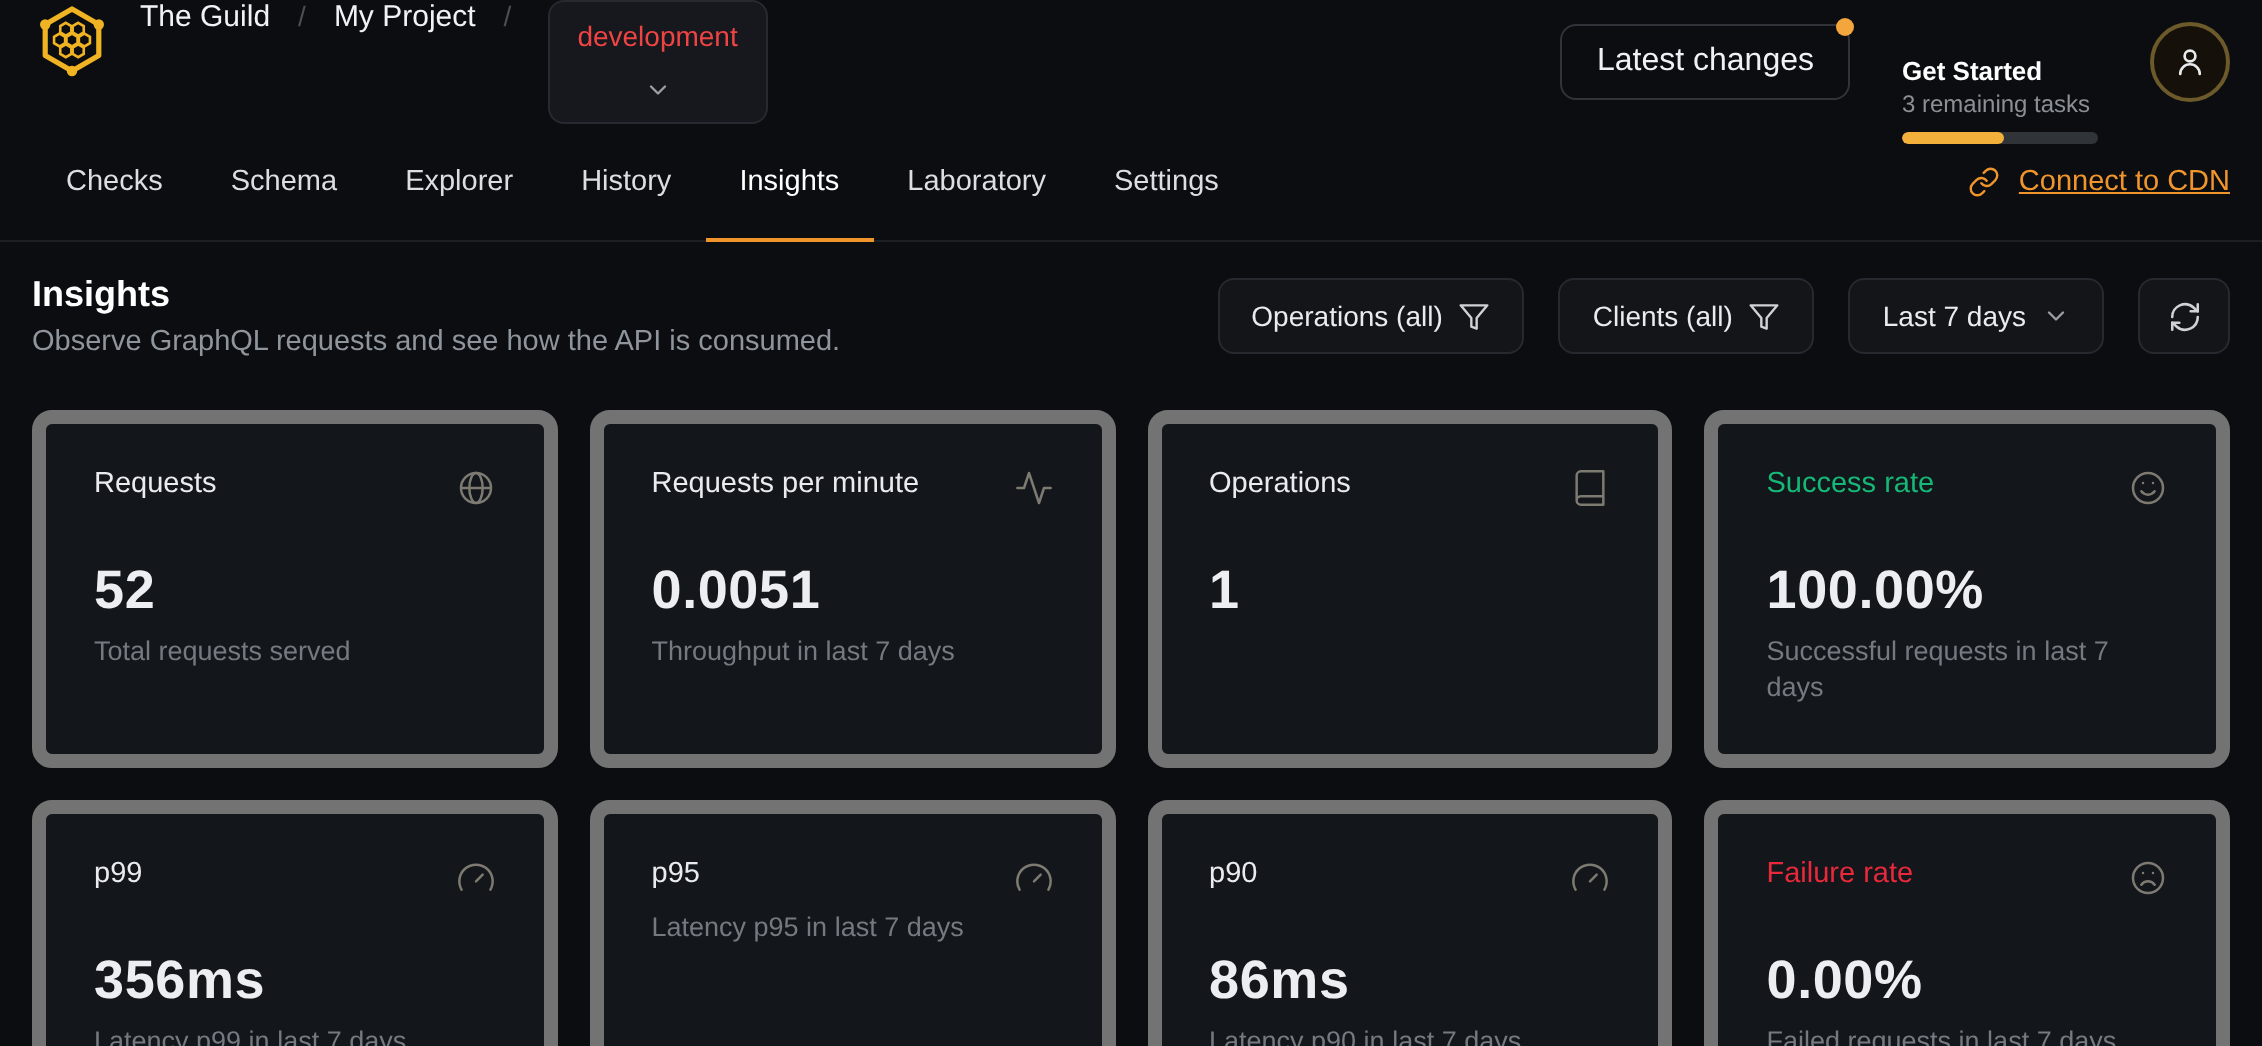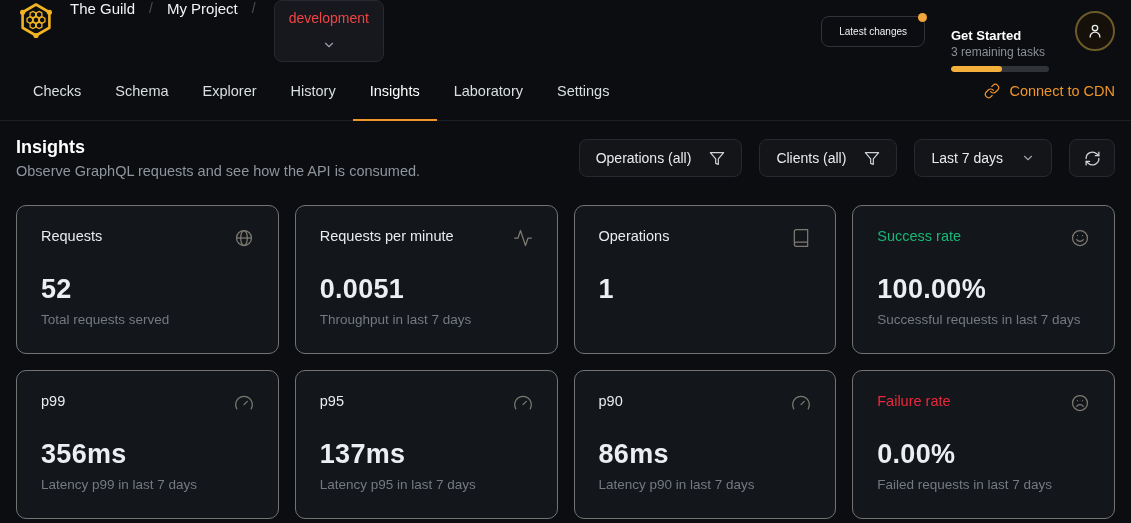--- a/index.html
+++ b/index.html
@@ -18,21 +18,21 @@
   .logo { width:40px; height:40px; flex:0 0 auto; }
   .crumb { font-size:15px; font-weight:500; color:#f1f2f4; cursor:pointer; }
   .crumb-sep { color:#4a4f56; font-size:14px; }
   .target-select { display:flex; align-items:center; gap:12px; margin-left:4px;
     background:#16181d; border:1px solid #26292f; border-radius:8px;
     padding:9px 14px; font-size:14px; color:#ef4444; cursor:pointer;flex-direction:column; }
   .target-select .chev { color:#9aa0a6; }
 
   .header-right { display:flex; align-items:center; gap:26px; }
   .latest-btn { position:relative; background:transparent; border:1px solid #30343a;
-    border-radius:8px; padding:9px 17px; font-size:10px; color:#f0f1f3;
+    border-radius:8px; padding:9px 17px; font-size:16px; color:#f0f1f3;
     font-family:inherit; cursor:pointer; }
   .latest-dot { position:absolute; top:-4px; right:-3px; width:9px; height:9px;
     border-radius:50%; background:#f2a63b; }
   .get-started { width:98px;margin-top:37px; }
   .gs-title { font-size:13px; font-weight:700; color:#ffffff; }
   .gs-sub { font-size:12px; color:#8b9096; margin-top:2px; white-space:nowrap; }
   .gs-bar { margin-top:7px; height:6px; border-radius:3px; background:#303439; overflow:hidden; }
   .gs-fill { height:100%; background:#f3b13c; border-radius:3px; }
   .avatar { width:40px; height:40px; border-radius:50%; border:2px solid #6d5a2a;
     background:#15110a; display:flex; align-items:center; justify-content:center;
@@ -41,37 +41,37 @@
   
   .tabbar { display:flex; align-items:stretch; justify-content:space-between;
     height:59px; padding:0 16px; border-bottom:1px solid #1c1f24; }
   .tabs { display:flex; }
   .tab { display:flex; align-items:center; padding:0 17px; font-size:14.5px;
     color:#dcdfe2; position:relative; cursor:pointer; white-space:nowrap; }
   .tab.active { color:#ffffff; font-weight:500; }
   .tab.active::after { content:""; position:absolute; left:0; right:0; bottom:-1px;
     height:2px; background:#f0952c; }
   .cdn-link { display:flex; align-items:center; gap:9px; color:#f0952c;
-    font-size:14.5px; cursor:pointer; align-self:center; }
+    font-size:14.5px; cursor:pointer; align-self:center;text-decoration:underline; }
 
   
   .main { padding:16px; }
   .section-head { display:flex; justify-content:space-between; align-items:center; }
   .page-title { font-size:18px; font-weight:700; color:#ffffff; }
   .page-subtitle { font-size:14.5px; color:#8f959d; margin-top:5px; }
   .filters { display:flex; align-items:center; gap:17px; }
-  .filter-btn { display:flex; align-items:center; gap:18px; background:#131519;
+  .filter-btn { display:flex; align-items:center; gap:8px; background:#131519;
     border:1px solid #26292f; border-radius:8px; height:38px; padding:0 16px;
     font-size:14px; color:#e9ebee; font-family:inherit; cursor:pointer; }
   .filter-btn .f-icon { color:#cfd3d8; }
   .icon-btn { width:46px; justify-content:center; padding:0; }
 
   
   .cards { display:grid; grid-template-columns:repeat(4,1fr); gap:16px; margin-top:26px; }
-  .card { background:#13161a; border:1px solid #737373; border-radius:10px;
+  .card { background:#13161a; border:7px solid #737373; border-radius:10px;
     padding:22px 24px 24px; }
   .card-head { display:flex; justify-content:space-between; align-items:flex-start; }
   .card-title { font-size:14.5px; color:#e9ebee; }
   .card-title.success { color:#16b877; }
   .card-title.failure { color:#e8293c; }
   .card-icon { color:#7d7a72; }
   .card-value { font-size:27px; font-weight:700; color:#eceef1; margin-top:26px;
     letter-spacing:.3px; }
   .card-desc { font-size:13.5px; color:#757a81; margin-top:6px; line-height:1.35;
     max-width:232px; }
@@ -275,21 +275,20 @@
     <div class="card">
       <div class="card-head">
         <span class="card-title">p95</span>
         <span class="card-icon">
           <svg width="20" height="20" viewBox="0 0 24 24" fill="none" stroke="currentColor" stroke-width="1.5" stroke-linecap="round" stroke-linejoin="round">
               <path d="m12 14 4-4"></path>
               <path d="M3.34 19a10 10 0 1 1 17.32 0"></path>
             </svg>
         </span>
       </div>
-      <div class="card-value">137ms</div>
       <div class="card-desc">Latency p95 in last 7 days</div>
     </div>
 
     <div class="card">
       <div class="card-head">
         <span class="card-title">p90</span>
         <span class="card-icon">
           <svg width="20" height="20" viewBox="0 0 24 24" fill="none" stroke="currentColor" stroke-width="1.5" stroke-linecap="round" stroke-linejoin="round">
               <path d="m12 14 4-4"></path>
               <path d="M3.34 19a10 10 0 1 1 17.32 0"></path>

